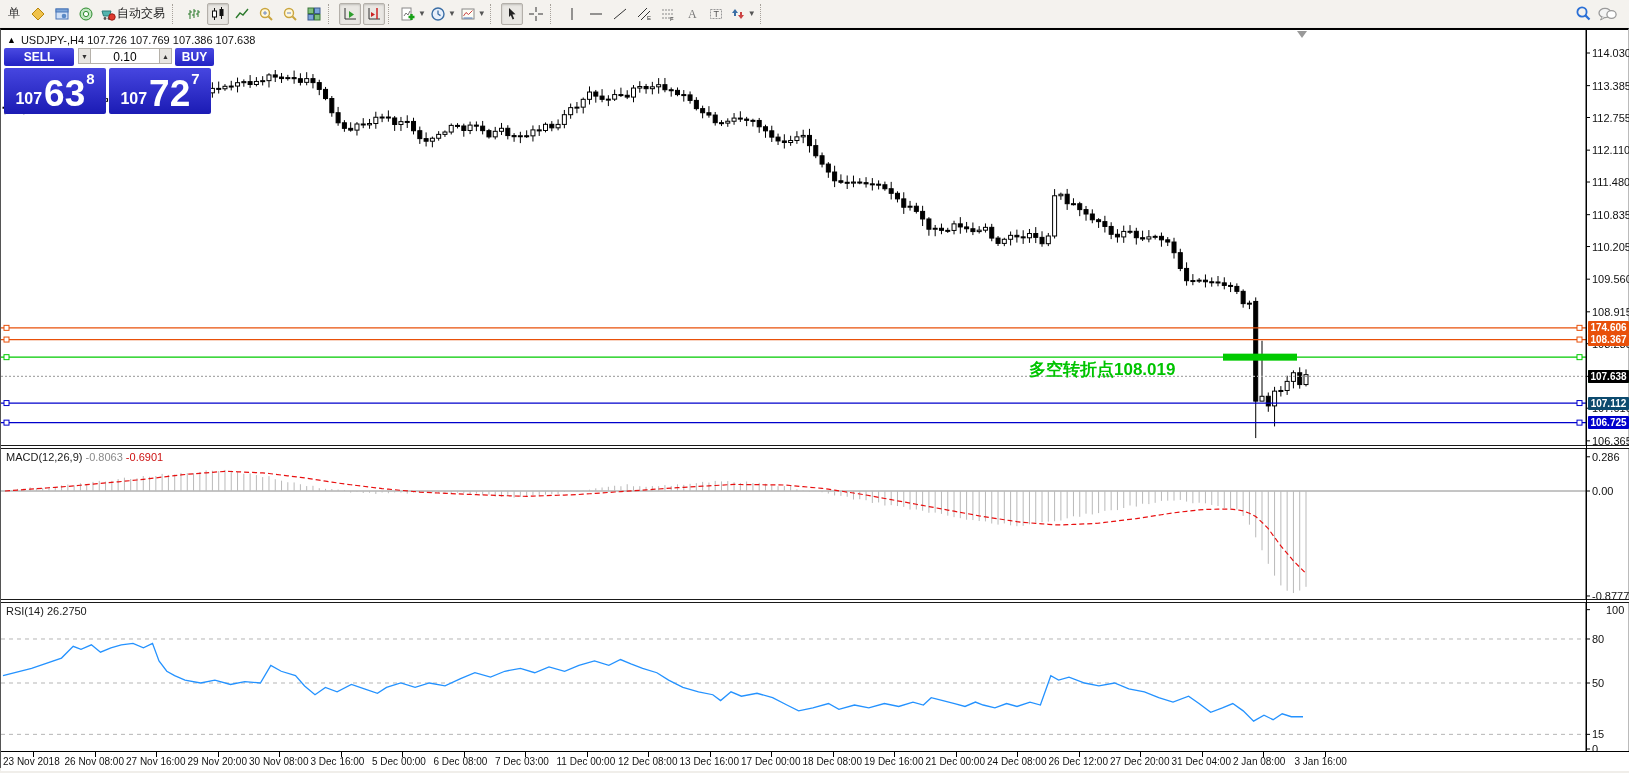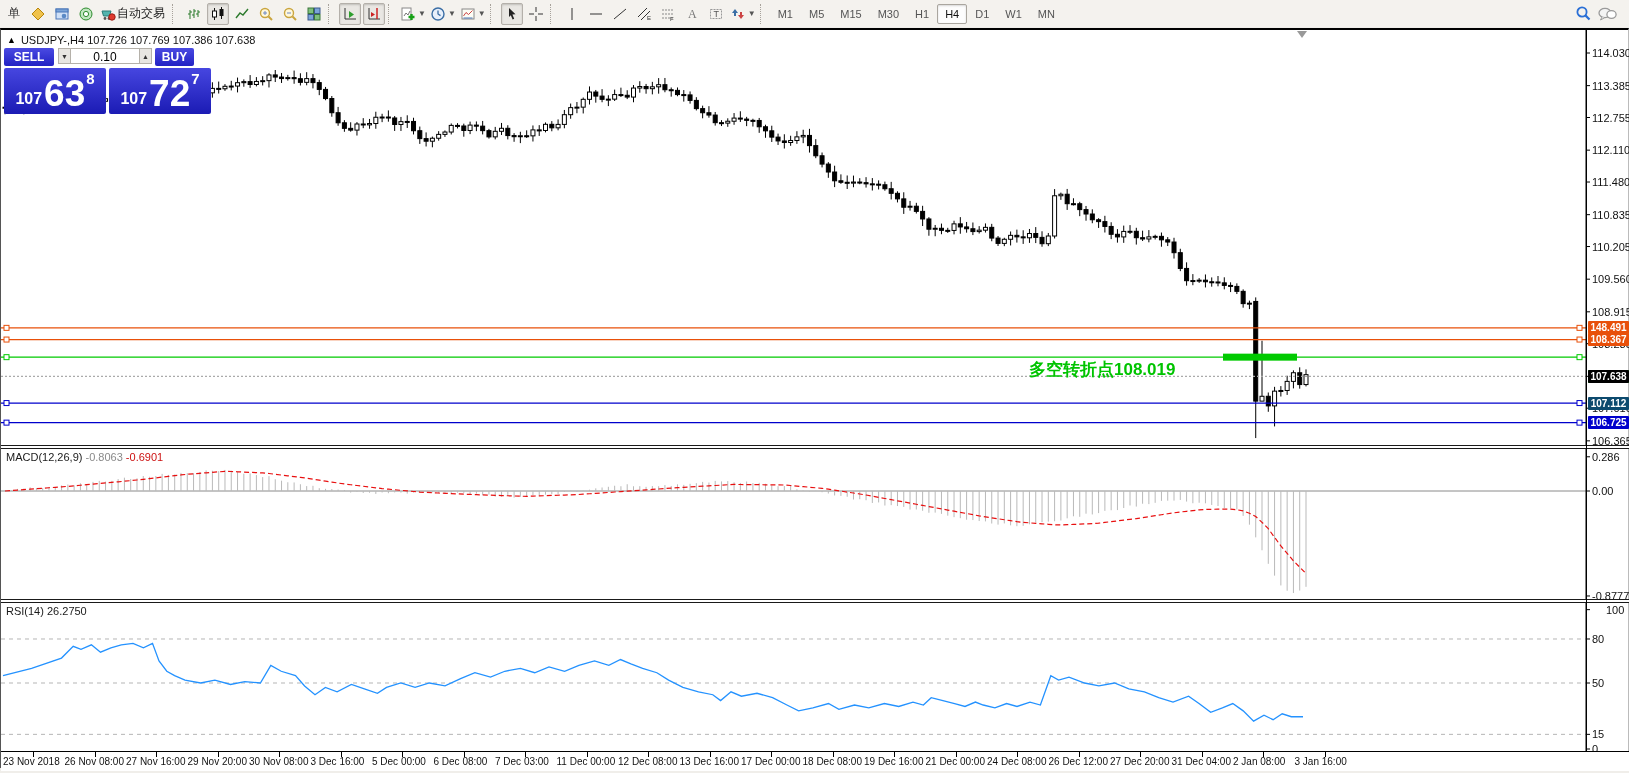--- a/index.html
+++ b/index.html
@@ -35,21 +35,21 @@
   .ind-label .v-sig{color:#cc1111;}
   
   .chart-title{position:absolute;left:6px;top:4px;font-size:11px;color:#111;white-space:nowrap;display:flex;align-items:center;}
   .chart-title .tri{font-size:9px;margin-right:5px;color:#000;}
   .annotation{position:absolute;left:1028px;top:328px;font-size:17px;font-weight:bold;color:#00c400;white-space:nowrap;}
   .shift-marker{position:absolute;left:1296px;top:1px;width:0;height:0;border-left:5px solid transparent;border-right:5px solid transparent;border-top:7px solid #999;}
   
   .trade-panel{position:absolute;left:3px;top:18px;width:210px;height:66px;}
   .tp-row1{position:absolute;top:0;left:0;width:210px;height:18px;display:flex;}
   .tp-btn{background:linear-gradient(#4a4ae2,#2222c4);color:#fff;font-size:12px;font-weight:bold;text-align:center;line-height:18px;border-radius:2px;}
-  .tp-sell-btn{width:50px;}
+  .tp-sell-btn{width:70px;}
   .tp-buy-btn{width:39px;margin-left:3px;}
   .tp-spin{width:13px;height:16px;background:#e8e6e2;border:1px solid #b5b1aa;box-sizing:border-box;font-size:7px;color:#333;text-align:center;line-height:15px;}
   .tp-vol{width:68px;height:16px;background:#fff;border:1px solid #b5b1aa;border-left:none;border-right:none;box-sizing:border-box;font-size:12px;color:#000;text-align:center;line-height:16px;}
   .tp-spin-dn{margin-left:4px;}
   .tp-big{position:absolute;top:20px;width:102px;height:46px;background:linear-gradient(#4646e0,#1b1bb4);border-radius:2px;color:#fff;display:flex;align-items:flex-end;justify-content:center;padding-bottom:2px;box-sizing:border-box;}
   .tp-big .small{font-size:16px;font-weight:bold;margin-bottom:4px;}
   .tp-big .big{font-size:37px;font-weight:bold;line-height:37px;margin-left:2px;}
   .tp-big .sup{font-size:15px;font-weight:bold;align-self:flex-start;margin-top:2px;margin-left:1px;}
   #tp-sell-big{left:0;}
   #tp-buy-big{left:105px;}
@@ -273,31 +273,20 @@
     <div class="tbtn">
       <span>
           <svg width="16" height="16">
             <path d="M4 3l3 4-2 0 0 3-2 0 0-3-2 0z" fill="#3b6ea5" transform="translate(1,0)"></path>
             <path d="M11 13l-3-4 2 0 0-3 2 0 0 3 2 0z" fill="#cc4444"></path>
           </svg>
         </span>
       <span class="dd">▼</span>
     </div>
     <div class="tsep"></div>
-    <div id="tf-group" style="display:flex;">
-        <div class="tf-btn">M1</div>
-        <div class="tf-btn">M5</div>
-        <div class="tf-btn">M15</div>
-        <div class="tf-btn">M30</div>
-        <div class="tf-btn">H1</div>
-        <div class="tf-btn active">H4</div>
-        <div class="tf-btn">D1</div>
-        <div class="tf-btn">W1</div>
-        <div class="tf-btn">MN</div>
-      </div>
     <div class="tb-right">
       <div class="tbtn">
         <span>
             <svg width="17" height="17">
               <circle cx="7" cy="7" r="4.6" fill="none" stroke="#2a6fd6" stroke-width="1.8"></circle>
               <line x1="10.4" y1="10.4" x2="14.5" y2="14.5" stroke="#2a6fd6" stroke-width="2.2"></line>
             </svg>
           </span>
       </div>
       <div class="tbtn">
@@ -797,21 +786,21 @@
           <span class="axis-label" style="top: 114.152px;">112.110</span>
           <span class="axis-label" style="top: 146.03px;">111.480</span>
           <span class="axis-label" style="top: 178.667px;">110.835</span>
           <span class="axis-label" style="top: 210.545px;">110.205</span>
           <span class="axis-label" style="top: 243.182px;">109.560</span>
           <span class="axis-label" style="top: 275.819px;">108.915</span>
           <span class="axis-label" style="top: 307.697px;">108.285</span>
           <span class="axis-label" style="top: 340.334px;">107.640</span>
           <span class="axis-label" style="top: 372.212px;">107.010</span>
           <span class="axis-label" style="top: 404.849px;">106.365</span>
-          <div class="price-tag" style="top: 291.359px; background: rgb(232, 80, 10);">148.491</div>
+          <div class="price-tag" style="top: 291.359px; background: rgb(232, 80, 10);">174.606</div>
           <div class="price-tag" style="top: 303.048px; background: rgb(232, 80, 10);">108.367</div>
           <div class="price-tag" style="top: 340px; background: rgb(0, 202, 0);">108.019</div>
           <div class="price-tag" style="top: 339.935px; background: rgb(0, 0, 0);">107.638</div>
           <div class="price-tag" style="top: 366.551px; background: #0c4a6e;">107.112</div>
           <div class="price-tag" style="top: 386.133px; background: rgb(0, 0, 204);">106.725</div>
         </div>
     </div>
 
     <div id="sep1"></div>
 

